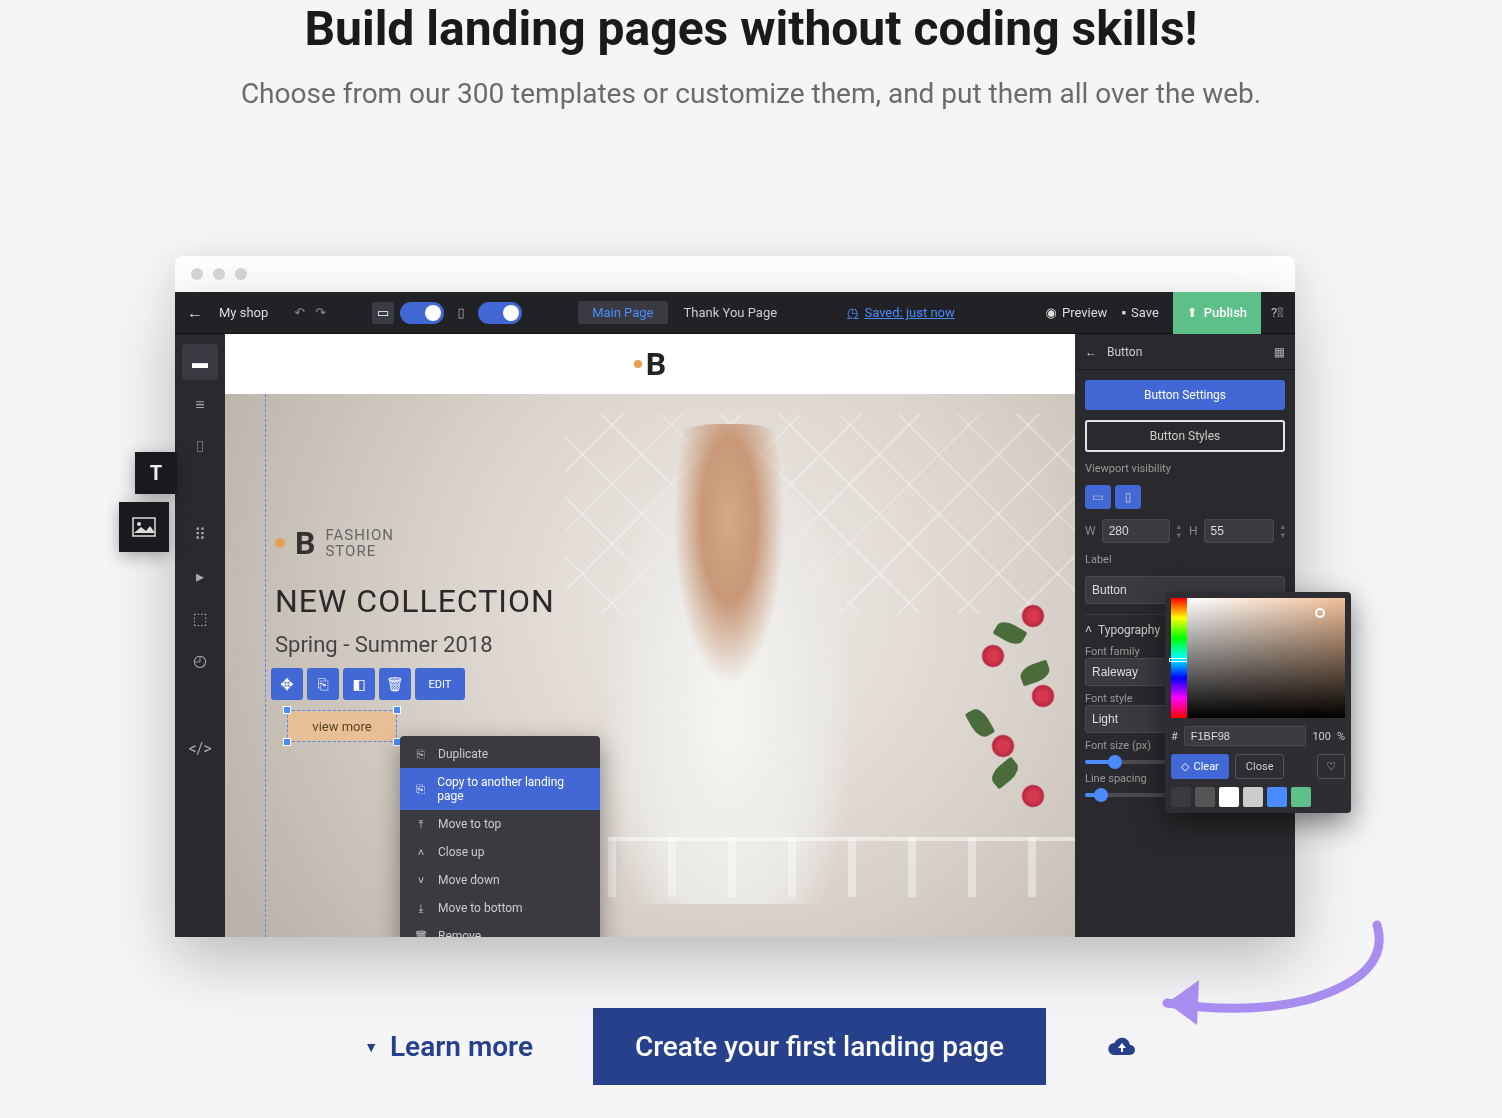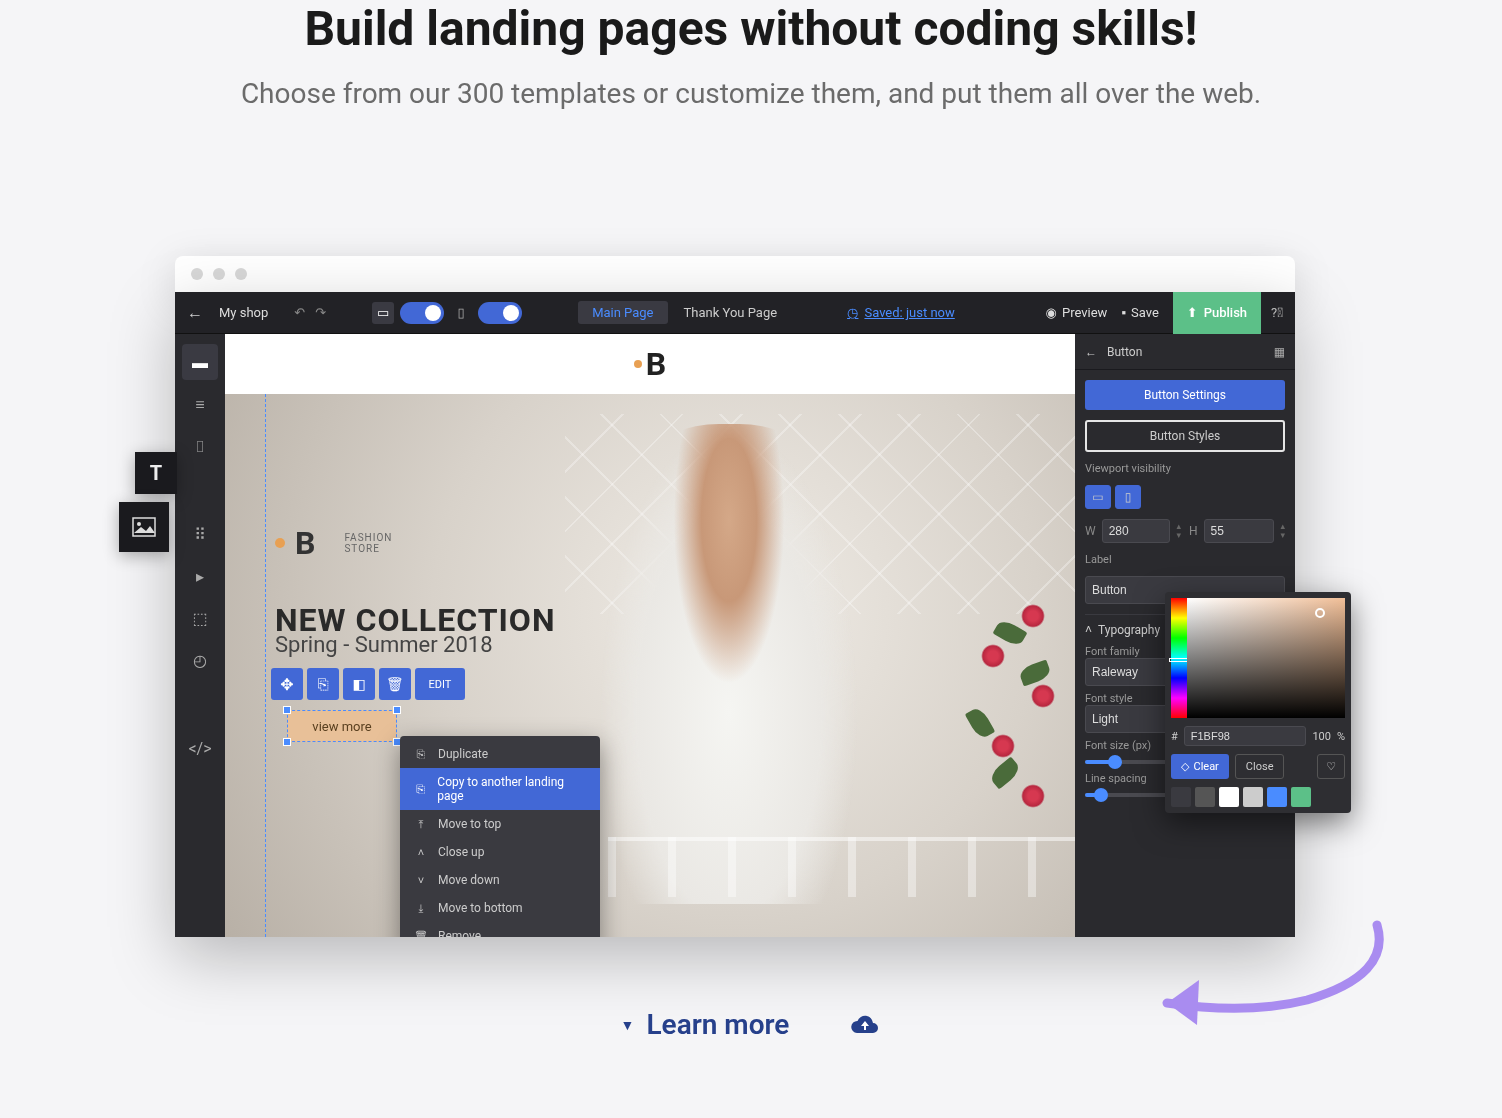--- a/index.html
+++ b/index.html
@@ -49,22 +49,22 @@
 .photo-grid { position:absolute; top:20px; left:40%; right:0; height:200px; background:repeating-linear-gradient(45deg, transparent, transparent 40px, rgba(255,255,255,0.3) 40px, rgba(255,255,255,0.3) 42px), repeating-linear-gradient(-45deg, transparent, transparent 40px, rgba(255,255,255,0.3) 40px, rgba(255,255,255,0.3) 42px); }
 .photo-person { position:absolute; left:44%; top:30px; width:260px; height:480px; background:radial-gradient(ellipse at 50% 20%, #d4a888 0%, #c89878 15%, transparent 30%), radial-gradient(ellipse at 50% 60%, #f5f5f2 0%, #eae8e4 50%, transparent 70%); border-radius:120px 120px 40px 40px; }
 .photo-flowers { position:absolute; right:10px; top:200px; width:120px; height:280px; }
 .flower { position:absolute; width:24px; height:24px; background:radial-gradient(circle,#d63850 30%,#b82840 60%, transparent 70%); border-radius:50%; }
 .leaf { position:absolute; width:30px; height:18px; background:#4a6b3a; border-radius:50% 10% 50% 10%; }
 .photo-rail { position:absolute; bottom:40px; left:45%; right:0; height:60px; background:repeating-linear-gradient(90deg, rgba(255,255,255,0.4) 0, rgba(255,255,255,0.4) 8px, transparent 8px, transparent 60px); border-top:4px solid rgba(255,255,255,0.5); }
 
 .canvas-brand { position:absolute; left:50px; top:190px; display:flex; align-items:center; gap:10px; }
 .brand-dot { width:10px; height:10px; background:#e8a053; border-radius:50%; }
 .brand-b { font-size:32px; font-weight:700; color:#333; }
-.brand-txt { font-size:10px; color:#666; line-height:1.1; letter-spacing:1px;margin-left:19px;}
-.canvas-heading { position:absolute; left:50px; top:267px; font-size:32px; font-weight:700; color:#2a2a2a; letter-spacing:1px;}
+.brand-txt { font-size:15px; color:#666; line-height:1.1; letter-spacing:1px;}
+.canvas-heading { position:absolute; left:50px; top:248px; font-size:32px; font-weight:400; color:#2a2a2a; letter-spacing:1px;}
 .canvas-sub { position:absolute; left:50px; top:298px; font-size:22px; color:#444; }
 
 .sel-toolbar { position:absolute; left:46px; top:334px; display:flex; gap:4px; }
 .sel-btn { width:32px; height:32px; background:#4268d6; color:#fff; display:flex; align-items:center; justify-content:center; border-radius:3px; font-size:14px;}
 .sel-handle { width:32px; height:32px; background:#4268d6; border-radius:3px; display:flex; align-items:center; justify-content:center; color:#fff;}
 .sel-edit { width:50px; height:32px; background:#4268d6; color:#fff; font-size:11px; display:flex; align-items:center; justify-content:center; border-radius:3px;}
 .viewmore-btn { position:absolute; left:62px; top:376px; width:110px; height:32px; background:#e8c098; color:#5a4020; font-size:13px; display:flex; align-items:center; justify-content:center; border:1.5px dashed #4a8cff; }
 .sel-corner { position:absolute; width:8px; height:8px; background:#4a8cff; border:1px solid #fff; }
 .guide-v { position:absolute; left:40px; top:60px; bottom:0; border-left:1px dashed #4a8cff; }
 
@@ -366,19 +366,20 @@
 <svg class="arrow-svg" viewBox="0 0 270 110">
   <path d="M 250 10 Q 265 60 180 85 Q 120 100 40 88" fill="none" stroke="#a98cf0" stroke-width="9" stroke-linecap="round"></path>
   <path d="M 40 88 L 72 65 L 70 110 Z" fill="#a98cf0"></path>
 </svg>
 
 <div class="cta-row">
   <div class="learn-more">
     <span class="lm-caret">▼</span>
     <span>Learn more</span>
   </div>
+  <div class="cta-btn">Create your first landing page</div>
   <span class="cloud-icon">
     <svg width="32" height="24" viewBox="0 0 32 24">
         <path d="M24 10a8 8 0 0 0-15.5-2A6 6 0 0 0 8 20h16a5 5 0 0 0 0-10z" fill="#26408b"></path>
         <path d="M16 8 L12 13 L15 13 L15 17 L17 17 L17 13 L20 13 Z" fill="#fff"></path>
       </svg>
   </span>
 </div>
 
 </body></html>

